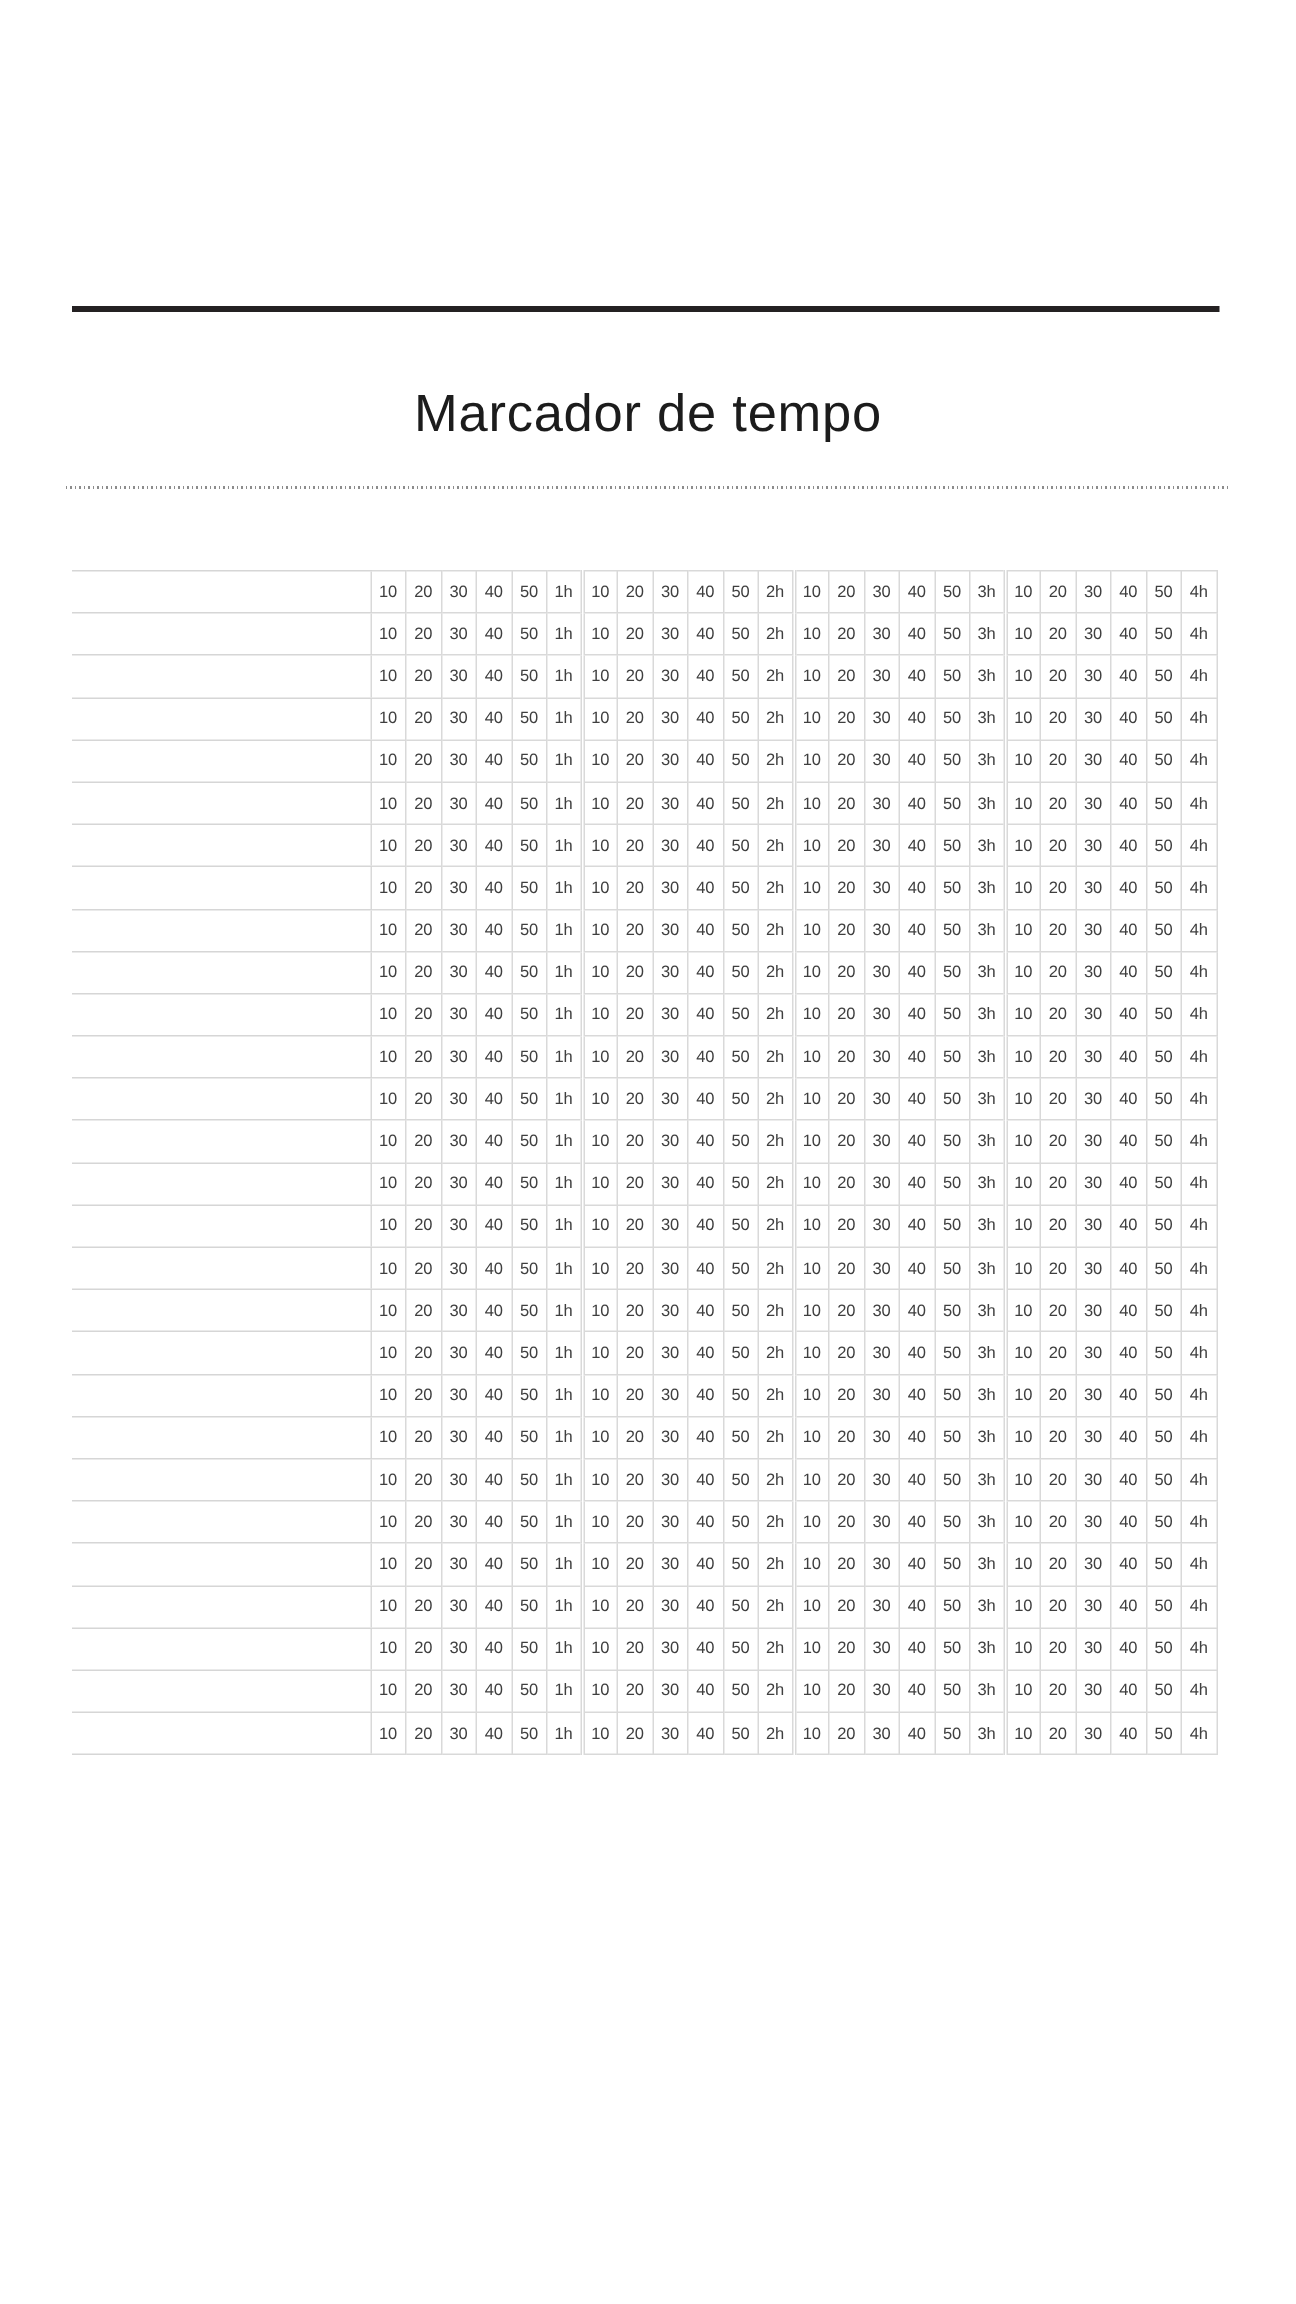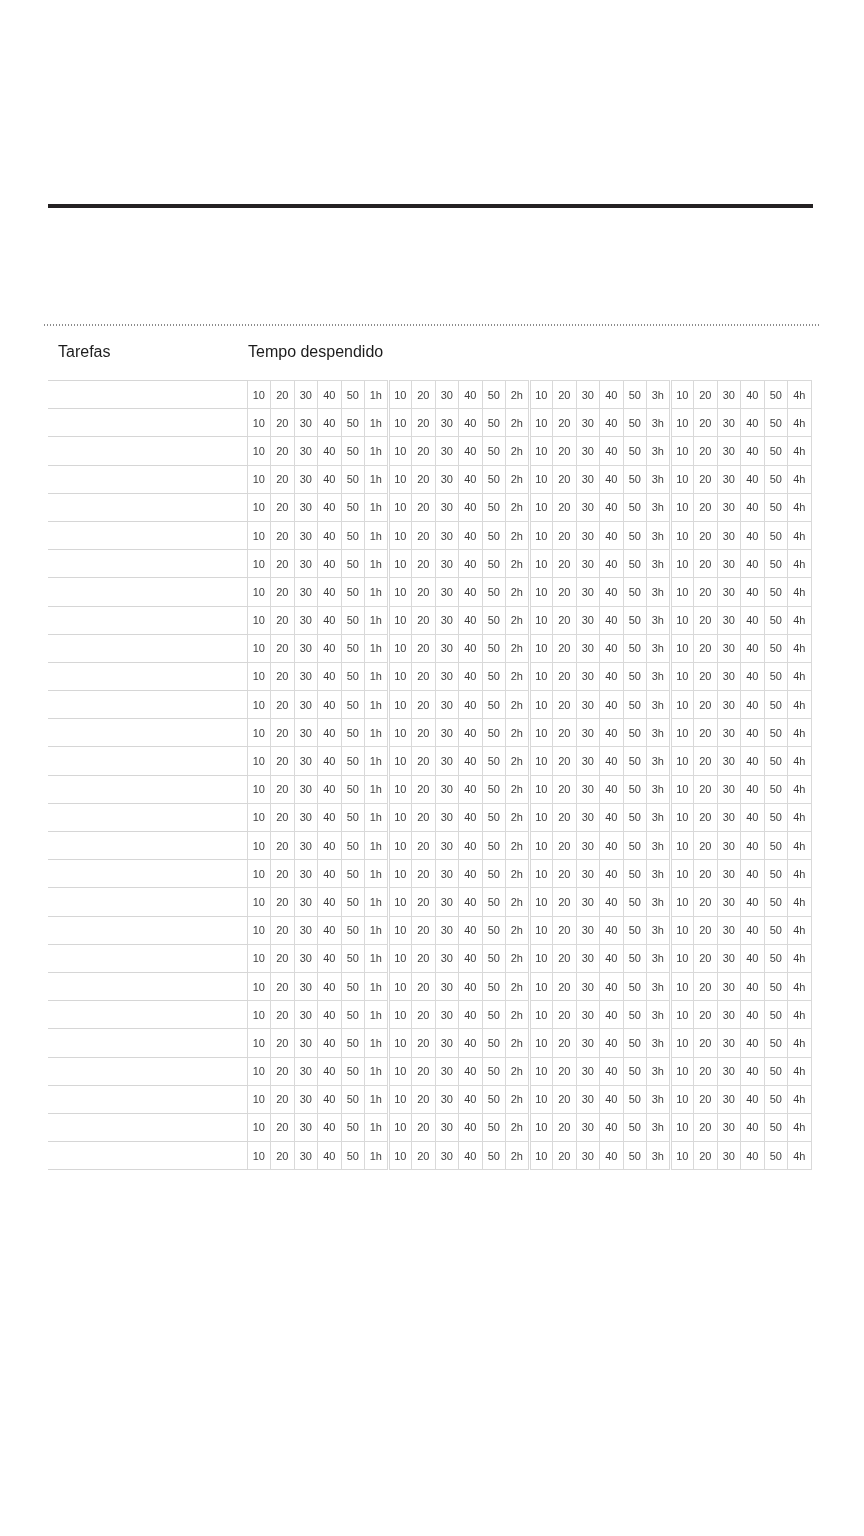--- a/index.html
+++ b/index.html
@@ -93,25 +93,22 @@
   }
   td.time-cell.group-start {
     border-left: 3px double #d9d9d9;
   }
 </style>
 </head>
 <body>
 
 <div class="page">
   <div class="top-rule"></div>
+  <h1 class="title">Marcador de tempo</h1>
   <div class="dotted-rule"></div>
-  <div class="table-headers">
-    <span class="tasks-header">Tarefas</span>
-    <span class="time-header">Tempo despendido</span>
-  </div>
   <table class="time-table">
     <colgroup id="table-cols">
         <col style="width: 199px;">
         <col style="width: 23.5px;">
         <col style="width: 23.5px;">
         <col style="width: 23.5px;">
         <col style="width: 23.5px;">
         <col style="width: 23.5px;">
         <col style="width: 23.5px;">
         <col style="width: 23.5px;">

